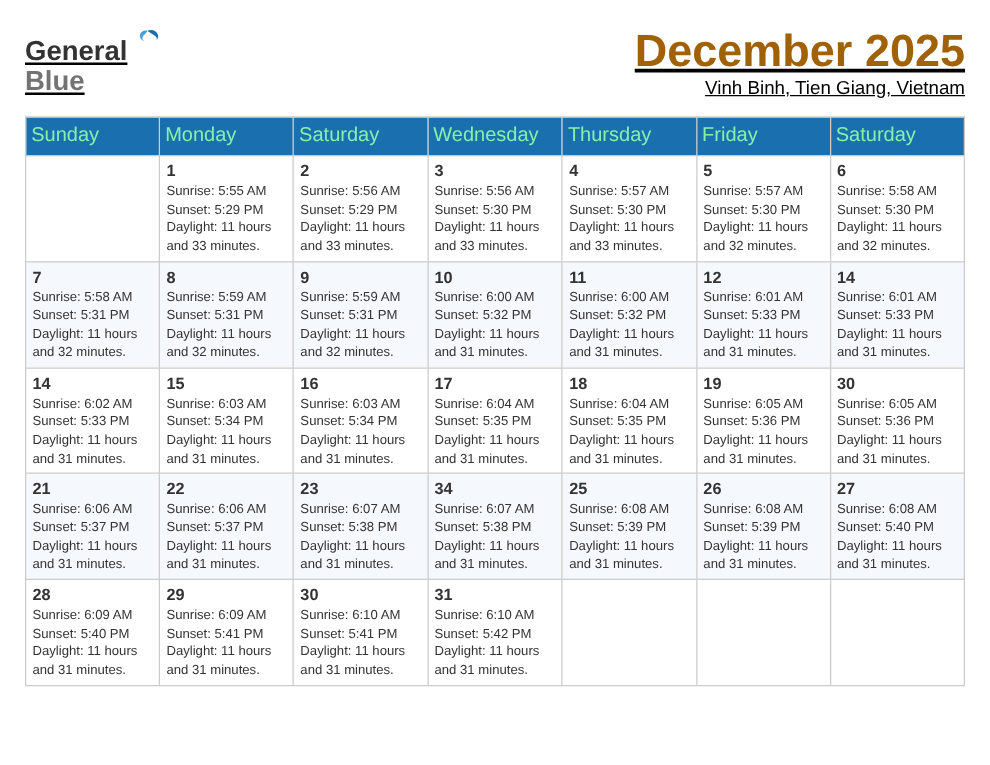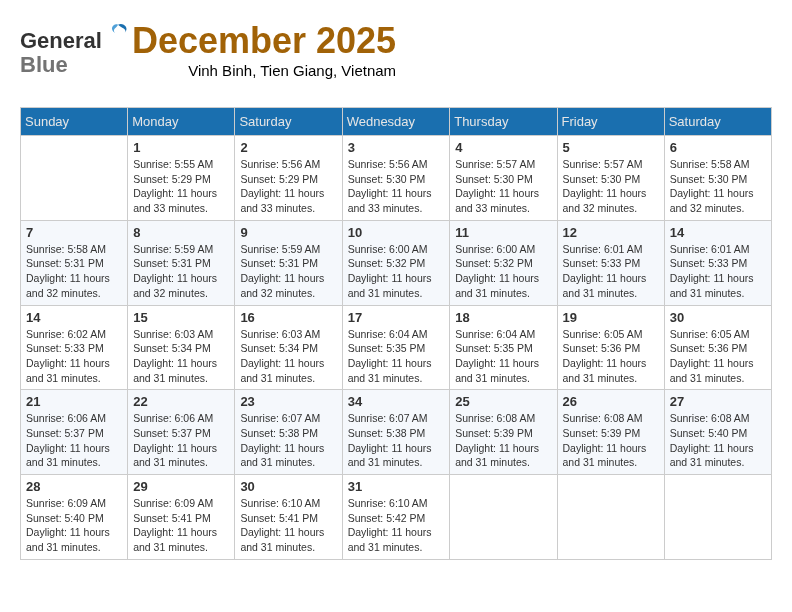--- a/index.html
+++ b/index.html
@@ -5,23 +5,24 @@
     * { box-sizing: border-box; margin: 0; padding: 0; }
     body {
       font-family: Arial, sans-serif;
       background: #fff;
       width: 792px;
       min-height: 612px;
       padding: 20px;
     }
     .header {
       display: flex;
-      justify-content: flex-start;
+      justify-content: space-between;
       align-items: flex-start;
-      margin-bottom: 28px;
+      margin-bottom: 14px;
+      text-decoration: underline;
     }
     .logo {
       display: flex;
       align-items: center;
     }
     .logo-text {
       font-size: 22px;
       font-weight: bold;
       line-height: 1.1;
     }
@@ -44,24 +45,24 @@
       font-size: 15px;
       color: #000000;
     }
     .calendar {
       width: 100%;
       border-collapse: collapse;
       font-size: 11px;
     }
     .calendar th {
       background-color: #1a6faf;
-      color: #e5e5e5;
+      color: #86efac;
       padding: 6px 4px;
       text-align: left;
-      font-size: 13px;
+      font-size: 16px;
       font-weight: normal;
       border: 1px solid #ccc;
     }
     .calendar td {
       border: 1px solid #ccc;
       padding: 4px 5px;
       vertical-align: top;
       width: 108px;
       min-height: 80px;
     }

